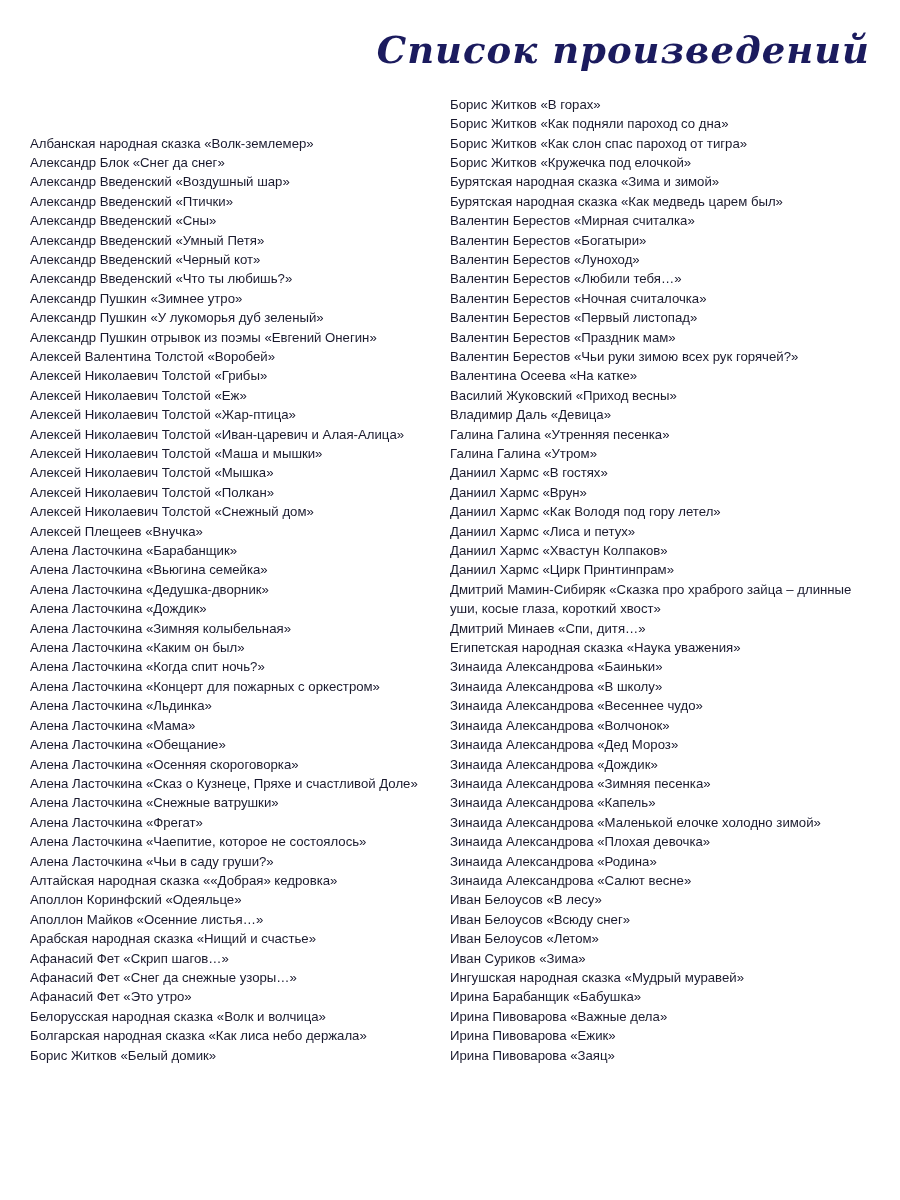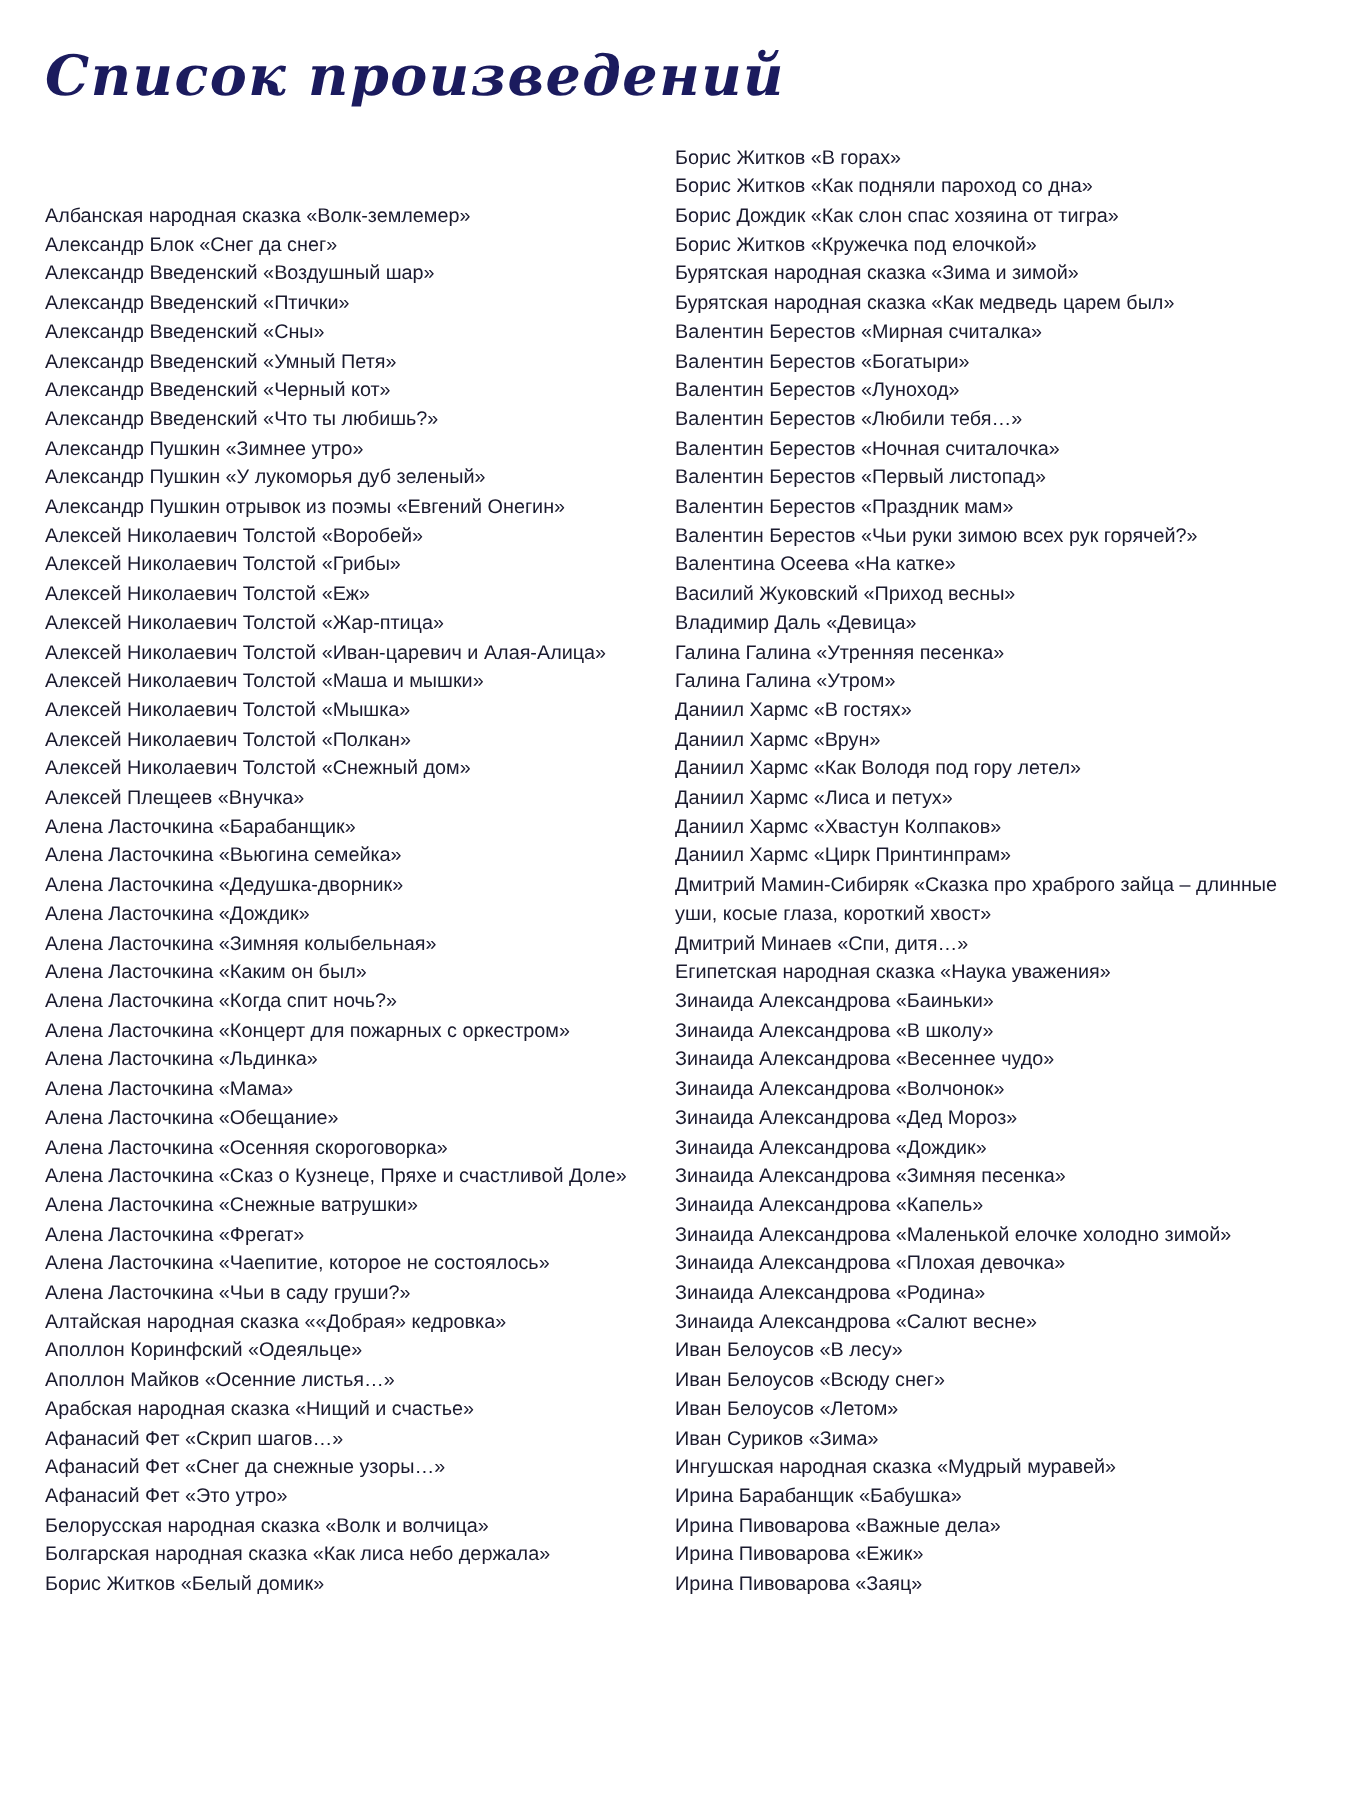--- a/index.html
+++ b/index.html
@@ -15,21 +15,21 @@
     overflow: hidden;
   }
   .page {
     width: 900px;
     height: 1200px;
     box-sizing: border-box;
     padding: 24px 30px 10px 30px;
     position: relative;
   }
   .doc-title {
-    text-align: left;
+    text-align: right;
     font-family: "DejaVu Serif", serif;
     font-weight: bold;
     font-style: italic;
     font-size: 37px;
     letter-spacing: 1px;
     color: #1b1b5e;
     margin: 6px 0 24px 0;
     line-height: 1.1;
   }
   .columns {
@@ -65,21 +65,21 @@
         <p class="entry">Александр Блок «Снег да снег»</p>
         <p class="entry">Александр Введенский «Воздушный шар»</p>
         <p class="entry">Александр Введенский «Птички»</p>
         <p class="entry">Александр Введенский «Сны»</p>
         <p class="entry">Александр Введенский «Умный Петя»</p>
         <p class="entry">Александр Введенский «Черный кот»</p>
         <p class="entry">Александр Введенский «Что ты любишь?»</p>
         <p class="entry">Александр Пушкин «Зимнее утро»</p>
         <p class="entry">Александр Пушкин «У лукоморья дуб зеленый»</p>
         <p class="entry">Александр Пушкин отрывок из поэмы «Евгений Онегин»</p>
-        <p class="entry">Алексей Николаевич Толстой «Воробей»</p>
+        <p class="entry">Алексей Валентина Толстой «Воробей»</p>
         <p class="entry">Алексей Николаевич Толстой «Грибы»</p>
         <p class="entry">Алексей Николаевич Толстой «Еж»</p>
         <p class="entry">Алексей Николаевич Толстой «Жар-птица»</p>
         <p class="entry">Алексей Николаевич Толстой «Иван-царевич и Алая-Алица»</p>
         <p class="entry">Алексей Николаевич Толстой «Маша и мышки»</p>
         <p class="entry">Алексей Николаевич Толстой «Мышка»</p>
         <p class="entry">Алексей Николаевич Толстой «Полкан»</p>
         <p class="entry">Алексей Николаевич Толстой «Снежный дом»</p>
         <p class="entry">Алексей Плещеев «Внучка»</p>
         <p class="entry">Алена Ласточкина «Барабанщик»</p>
@@ -106,21 +106,21 @@
         <p class="entry">Афанасий Фет «Скрип шагов…»</p>
         <p class="entry">Афанасий Фет «Снег да снежные узоры…»</p>
         <p class="entry">Афанасий Фет «Это утро»</p>
         <p class="entry">Белорусская народная сказка «Волк и волчица»</p>
         <p class="entry">Болгарская народная сказка «Как лиса небо держала»</p>
         <p class="entry">Борис Житков «Белый домик»</p>
       </div>
     <div class="col" id="col-right">
         <p class="entry">Борис Житков «В горах»</p>
         <p class="entry">Борис Житков «Как подняли пароход со дна»</p>
-        <p class="entry">Борис Дождик «Как слон спас хозяина от тигра»</p>
+        <p class="entry">Борис Житков «Как слон спас пароход от тигра»</p>
         <p class="entry">Борис Житков «Кружечка под елочкой»</p>
         <p class="entry">Бурятская народная сказка «Зима и зимой»</p>
         <p class="entry">Бурятская народная сказка «Как медведь царем был»</p>
         <p class="entry">Валентин Берестов «Мирная считалка»</p>
         <p class="entry">Валентин Берестов «Богатыри»</p>
         <p class="entry">Валентин Берестов «Луноход»</p>
         <p class="entry">Валентин Берестов «Любили тебя…»</p>
         <p class="entry">Валентин Берестов «Ночная считалочка»</p>
         <p class="entry">Валентин Берестов «Первый листопад»</p>
         <p class="entry">Валентин Берестов «Праздник мам»</p>

